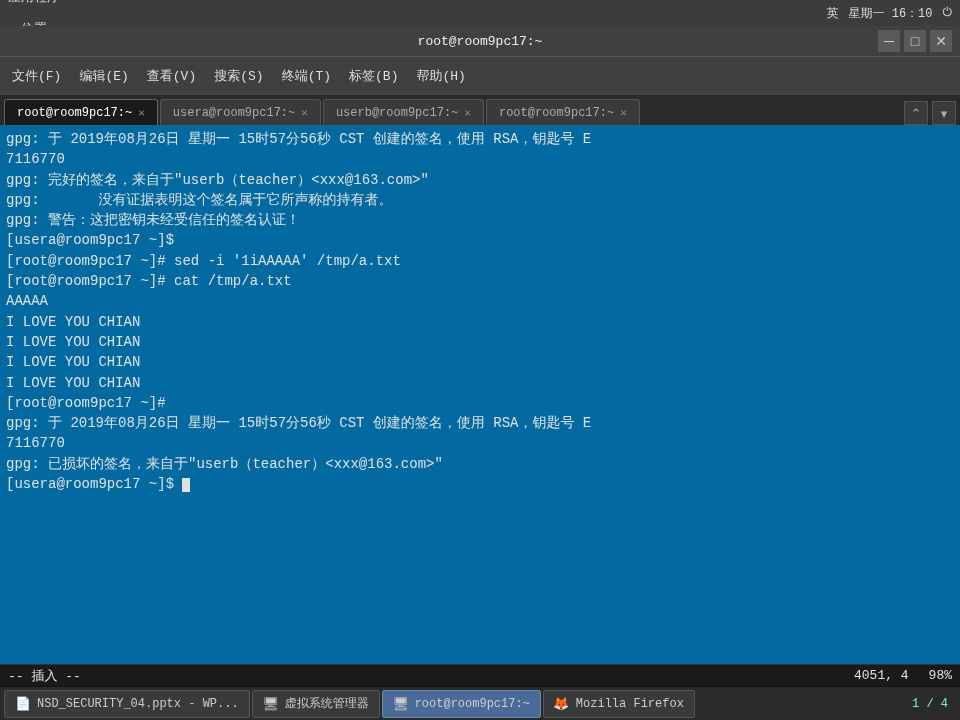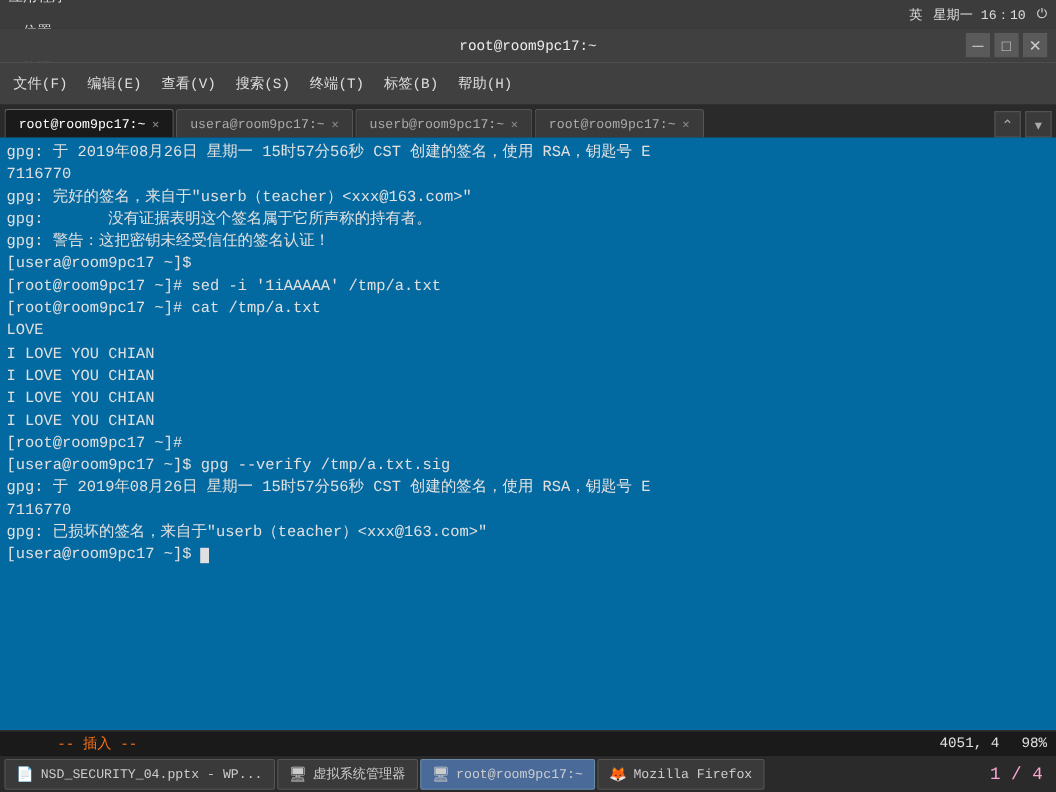--- a/index.html
+++ b/index.html
@@ -174,22 +174,21 @@
       height: 22px;
       display: flex;
       align-items: center;
       padding: 0 8px;
       color: #e0e0e0;
       font-family: 'Courier New', monospace;
       font-size: 13px;
       border-top: 1px solid #333;
     }
     .status-mode {
-      color: #f97316;
-      margin-left: 44px;
+      color: #e5e5e5;
     }
     .status-right {
       margin-left: auto;
       display: flex;
       gap: 20px;
     }
 
     
     .taskbar {
       background: #2a2a2a;
@@ -217,22 +216,22 @@
     .taskbar-icon {
       width: 16px;
       height: 16px;
       display: flex;
       align-items: center;
       justify-content: center;
       font-size: 13px;
     }
     .taskbar-right {
       margin-left: auto;
-      color: #f9a8d4;
-      font-size: 16px;
+      color: #86efac;
+      font-size: 12px;
       padding: 0 8px;
     }
   </style>
 </head>
 <body>
 
 <div class="system-bar">
   <div class="system-bar-left">
     <span class="globe-icon"></span>
     <span>应用程序</span>
@@ -292,27 +291,26 @@
 <div class="line">gpg: 于 2019年08月26日 星期一 15时57分56秒 CST 创建的签名，使用 RSA，钥匙号 E</div>
     <div class="line">7116770</div>
     <div class="line">gpg: 完好的签名，来自于"userb（teacher）&lt;xxx@163.com&gt;"</div>
     <div class="line">gpg:       没有证据表明这个签名属于它所声称的持有者。</div>
     <div class="line">gpg: 警告：这把密钥未经受信任的签名认证！</div>
     <div class="line">[usera@room9pc17 ~]$ </div>
     <div class="line"></div>
     <div class="line"></div>
     <div class="line">[root@room9pc17 ~]# sed -i '1iAAAAA' /tmp/a.txt</div>
     <div class="line">[root@room9pc17 ~]# cat /tmp/a.txt</div>
-    <div class="line">LOVE</div>
+    <div class="line">AAAAA</div>
     <div class="line">I LOVE YOU CHIAN</div>
     <div class="line">I LOVE YOU CHIAN</div>
     <div class="line">I LOVE YOU CHIAN</div>
     <div class="line">I LOVE YOU CHIAN</div>
     <div class="line">[root@room9pc17 ~]#</div>
-    <div class="line">[usera@room9pc17 ~]$ gpg --verify /tmp/a.txt.sig</div>
     <div class="line">gpg: 于 2019年08月26日 星期一 15时57分56秒 CST 创建的签名，使用 RSA，钥匙号 E</div>
     <div class="line">7116770</div>
     <div class="line">gpg: 已损坏的签名，来自于"userb（teacher）&lt;xxx@163.com&gt;"</div>
     <div class="line">[usera@room9pc17 ~]$ <span class="cursor"></span></div>
   </div>
 
 <div class="status-bar">
   <span class="status-mode">-- 插入 --</span>
   <div class="status-right">
     <span>4051, 4</span>

